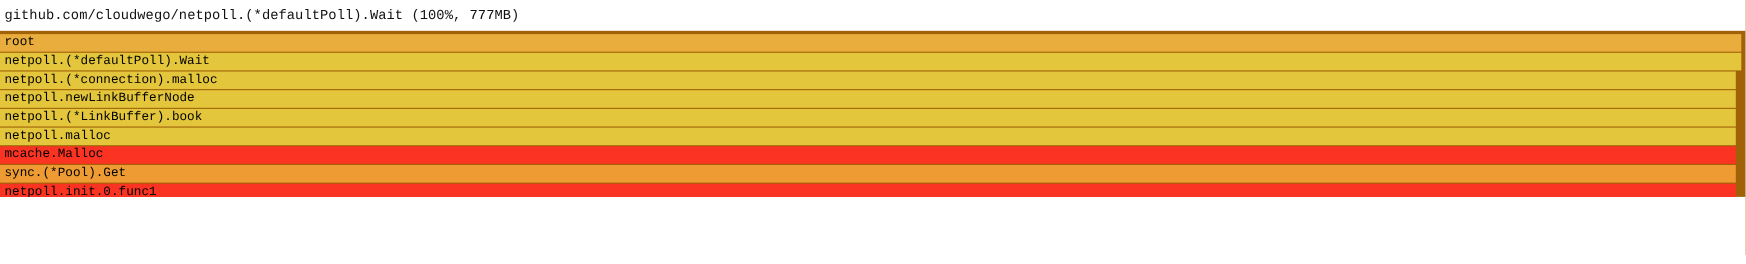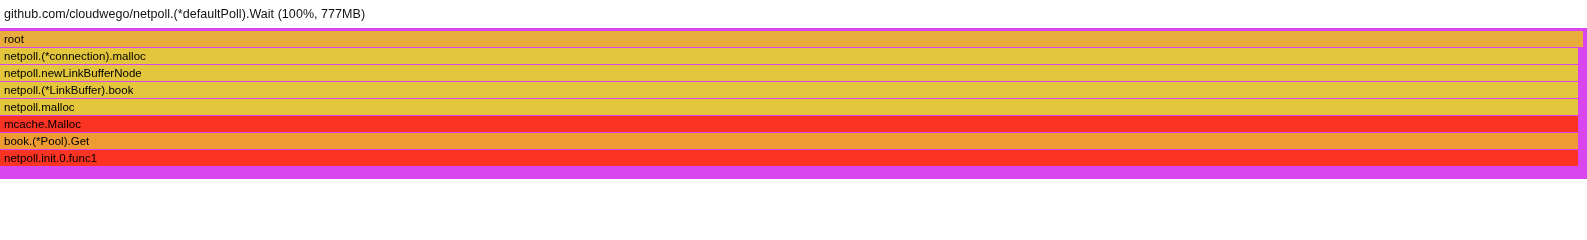--- a/index.html
+++ b/index.html
@@ -13,21 +13,22 @@
     height: 179px;
     overflow: hidden;
     font-family: "Liberation Sans", sans-serif;
     -webkit-font-smoothing: antialiased;
   }
 
   #flamegraph-root {
     position: relative;
     width: 1587px;
     height: 179px;
-    background: #d946ef;
+    background: #a16207;
+    font-family: Liberation Mono, monospace;
   }
 
   
   .header-bar {
     position: absolute;
     left: 0;
     top: 0;
     width: 1587px;
     height: 28px;
     background: #ffffff;
@@ -78,36 +79,39 @@
 <div id="flamegraph-root">
 
   <div class="header-bar">
     <span class="header-title">github.com/cloudwego/netpoll.(*defaultPoll).Wait (100%, 777MB)</span>
   </div>
 
   <div class="frame-stack">
       <div class="frame-row" style="background: rgb(232, 173, 60); width: 99.75%;">
         <span class="frame-label">root</span>
       </div>
+      <div class="frame-row" style="background: rgb(227, 198, 60); width: 99.75%;">
+        <span class="frame-label">netpoll.(*defaultPoll).Wait</span>
+      </div>
       <div class="frame-row" style="background: rgb(227, 198, 60); width: 99.43%;">
         <span class="frame-label">netpoll.(*connection).malloc</span>
       </div>
       <div class="frame-row" style="background: rgb(227, 198, 60); width: 99.43%;">
         <span class="frame-label">netpoll.newLinkBufferNode</span>
       </div>
       <div class="frame-row" style="background: rgb(227, 198, 60); width: 99.43%;">
         <span class="frame-label">netpoll.(*LinkBuffer).book</span>
       </div>
       <div class="frame-row" style="background: rgb(227, 198, 60); width: 99.43%; padding-left: 10px;">
         <span class="frame-label">netpoll.malloc</span>
       </div>
       <div class="frame-row" style="background: rgb(251, 51, 34); width: 99.43%;">
         <span class="frame-label">mcache.Malloc</span>
       </div>
       <div class="frame-row" style="background: rgb(239, 155, 51); width: 99.43%;">
-        <span class="frame-label">book.(*Pool).Get</span>
+        <span class="frame-label">sync.(*Pool).Get</span>
       </div>
       <div class="frame-row" style="background: rgb(251, 51, 34); width: 99.43%;">
         <span class="frame-label">netpoll.init.0.func1</span>
       </div>
     </div>
 
 </div>
 
 </body></html>

